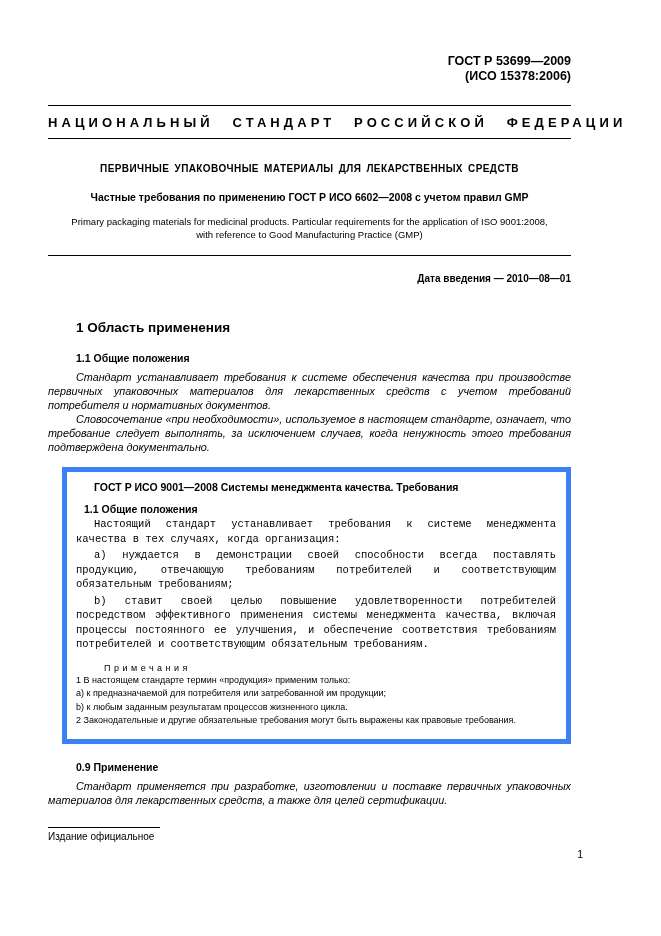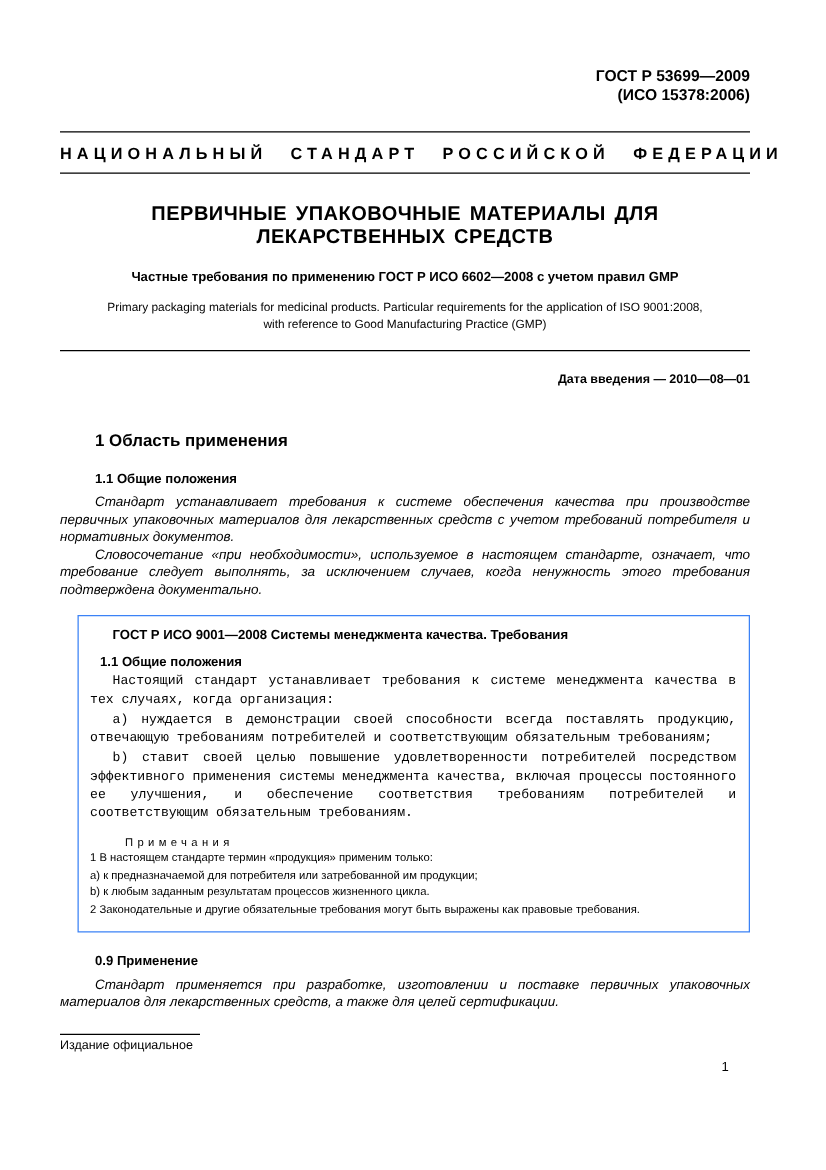--- a/index.html
+++ b/index.html
@@ -3,21 +3,21 @@
 <meta charset="utf-8">
 <style>
   html, body { margin: 0; padding: 0; background: #ffffff; }
   .page {
     width: 661px;
     height: 936px;
     background: #ffffff;
     position: relative;
     font-family: "Liberation Sans", sans-serif;
     color: #000000;
-    padding: 54px 61px 0 48px;
+    padding: 54px 90px 0 48px;
     box-sizing: border-box;
     overflow: hidden;
   }
   .docnum {
     text-align: right;
     font-weight: bold;
     font-size: 12.5px;
     line-height: 15px;
   }
   .rule {
@@ -32,21 +32,21 @@
     font-size: 13px;
     letter-spacing: 4.1px;
     word-spacing: 11px;
     margin-top: 9px;
     white-space: nowrap;
   }
   .rule-2 { margin-top: 8px; }
   .title-ru {
     text-align: center;
     font-weight: bold;
-    font-size: 16px;
+    font-size: 10px;
     letter-spacing: 0.4px;
     word-spacing: 2px;
     margin-top: 24px;
   }
   .subtitle-ru {
     text-align: center;
     font-weight: bold;
     font-size: 10.5px;
     margin-top: 17px;
   }
@@ -76,21 +76,21 @@
   .para {
     font-style: italic;
     font-size: 10.8px;
     line-height: 14px;
     text-align: justify;
     text-indent: 28px;
     margin-top: 6px;
   }
   .para.cont { margin-top: 0; }
   .quote-box {
-    border: 1px solid #3b82f6;
+    border: 5px solid #3b82f6;
     margin: 13px 0 0 14px;
     padding: 9px 10px 12px 9px;
   }
   .qb-h {
     font-weight: bold;
     font-size: 10.5px;
     margin-left: 18px;
   }
   .qb-h2 {
     font-weight: bold;

